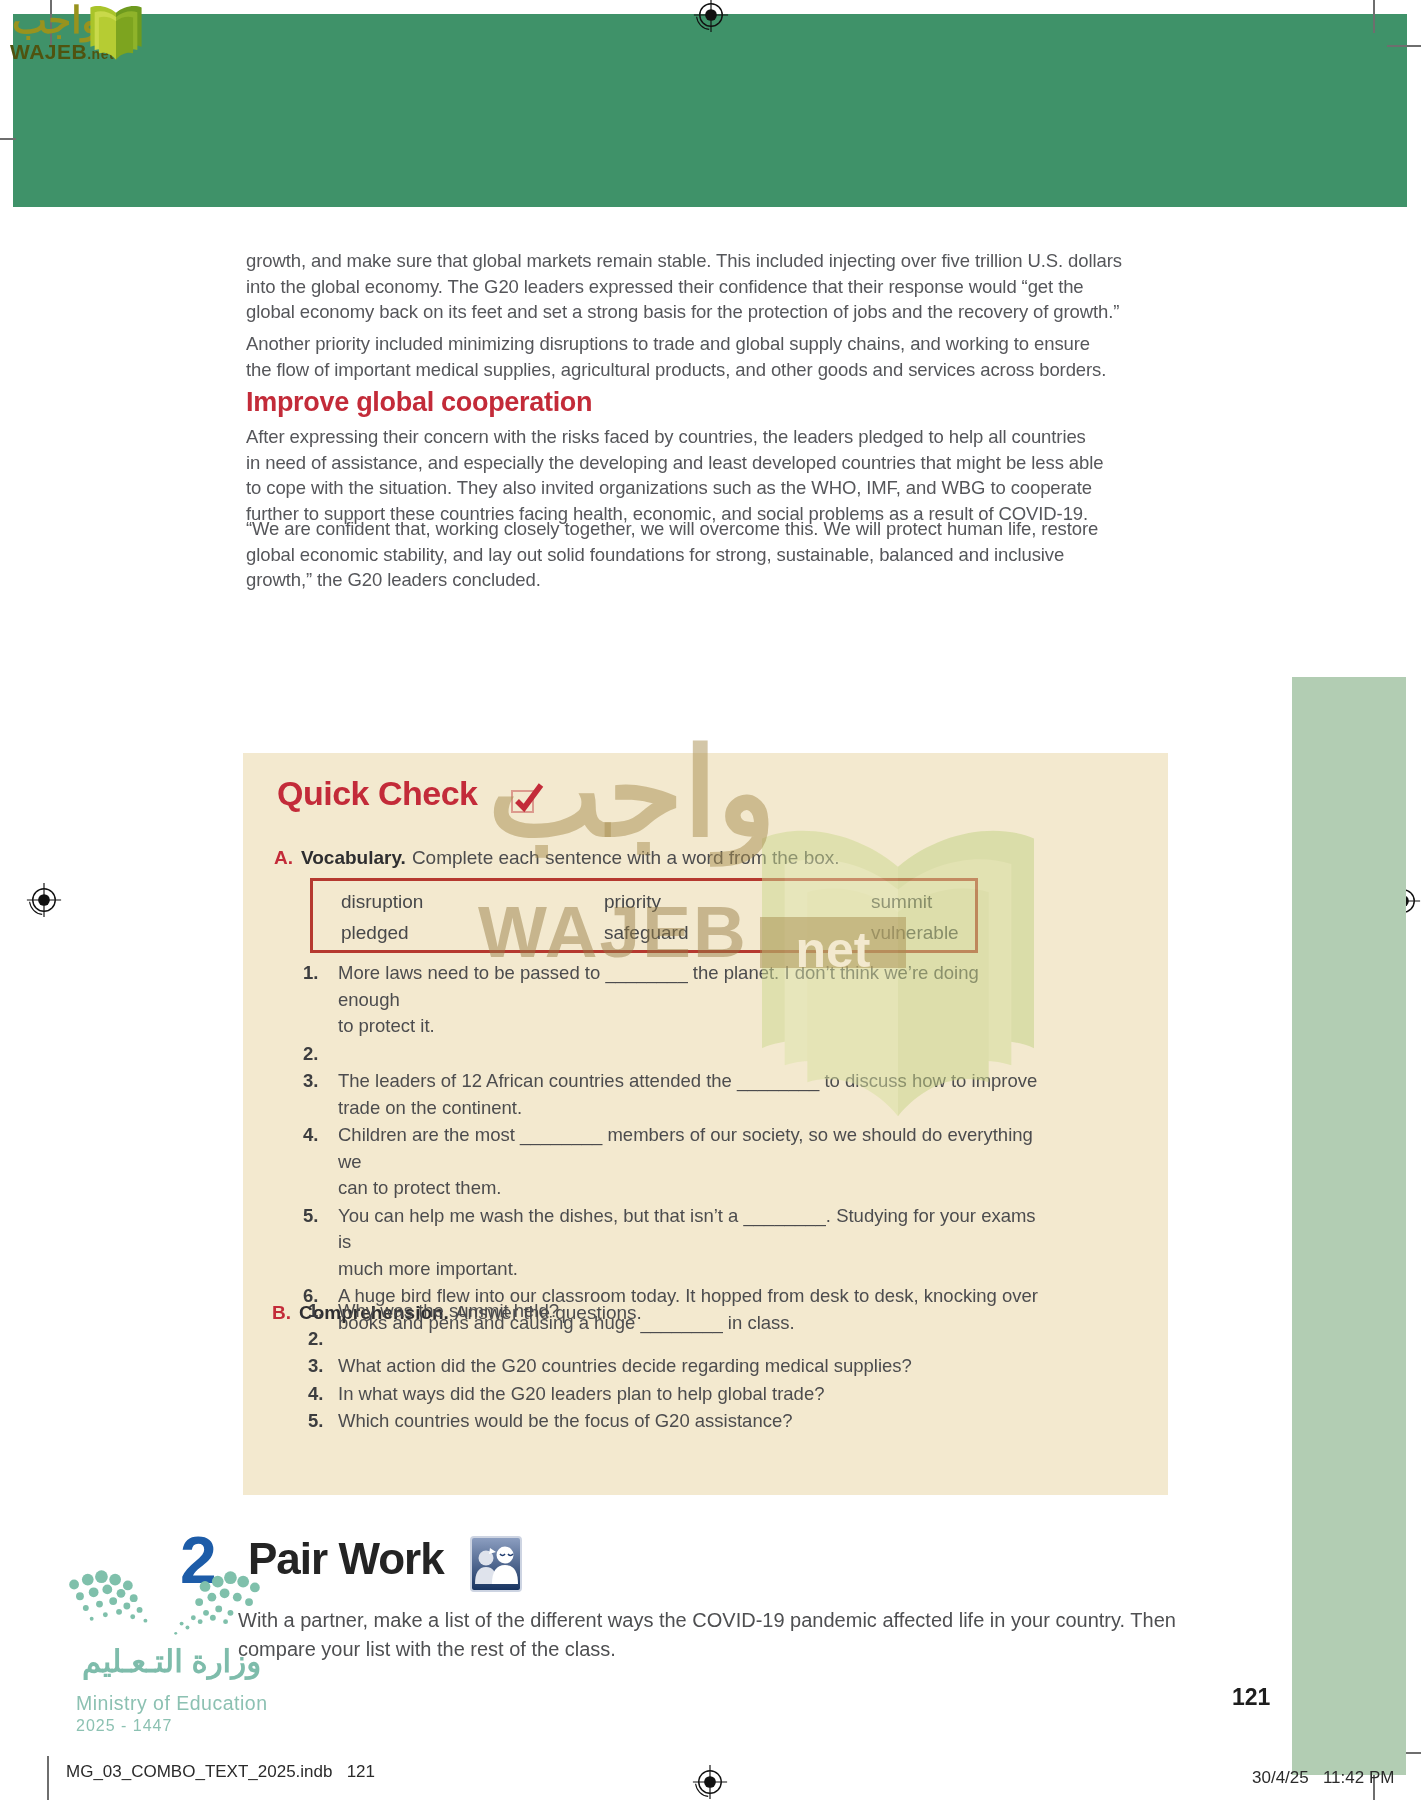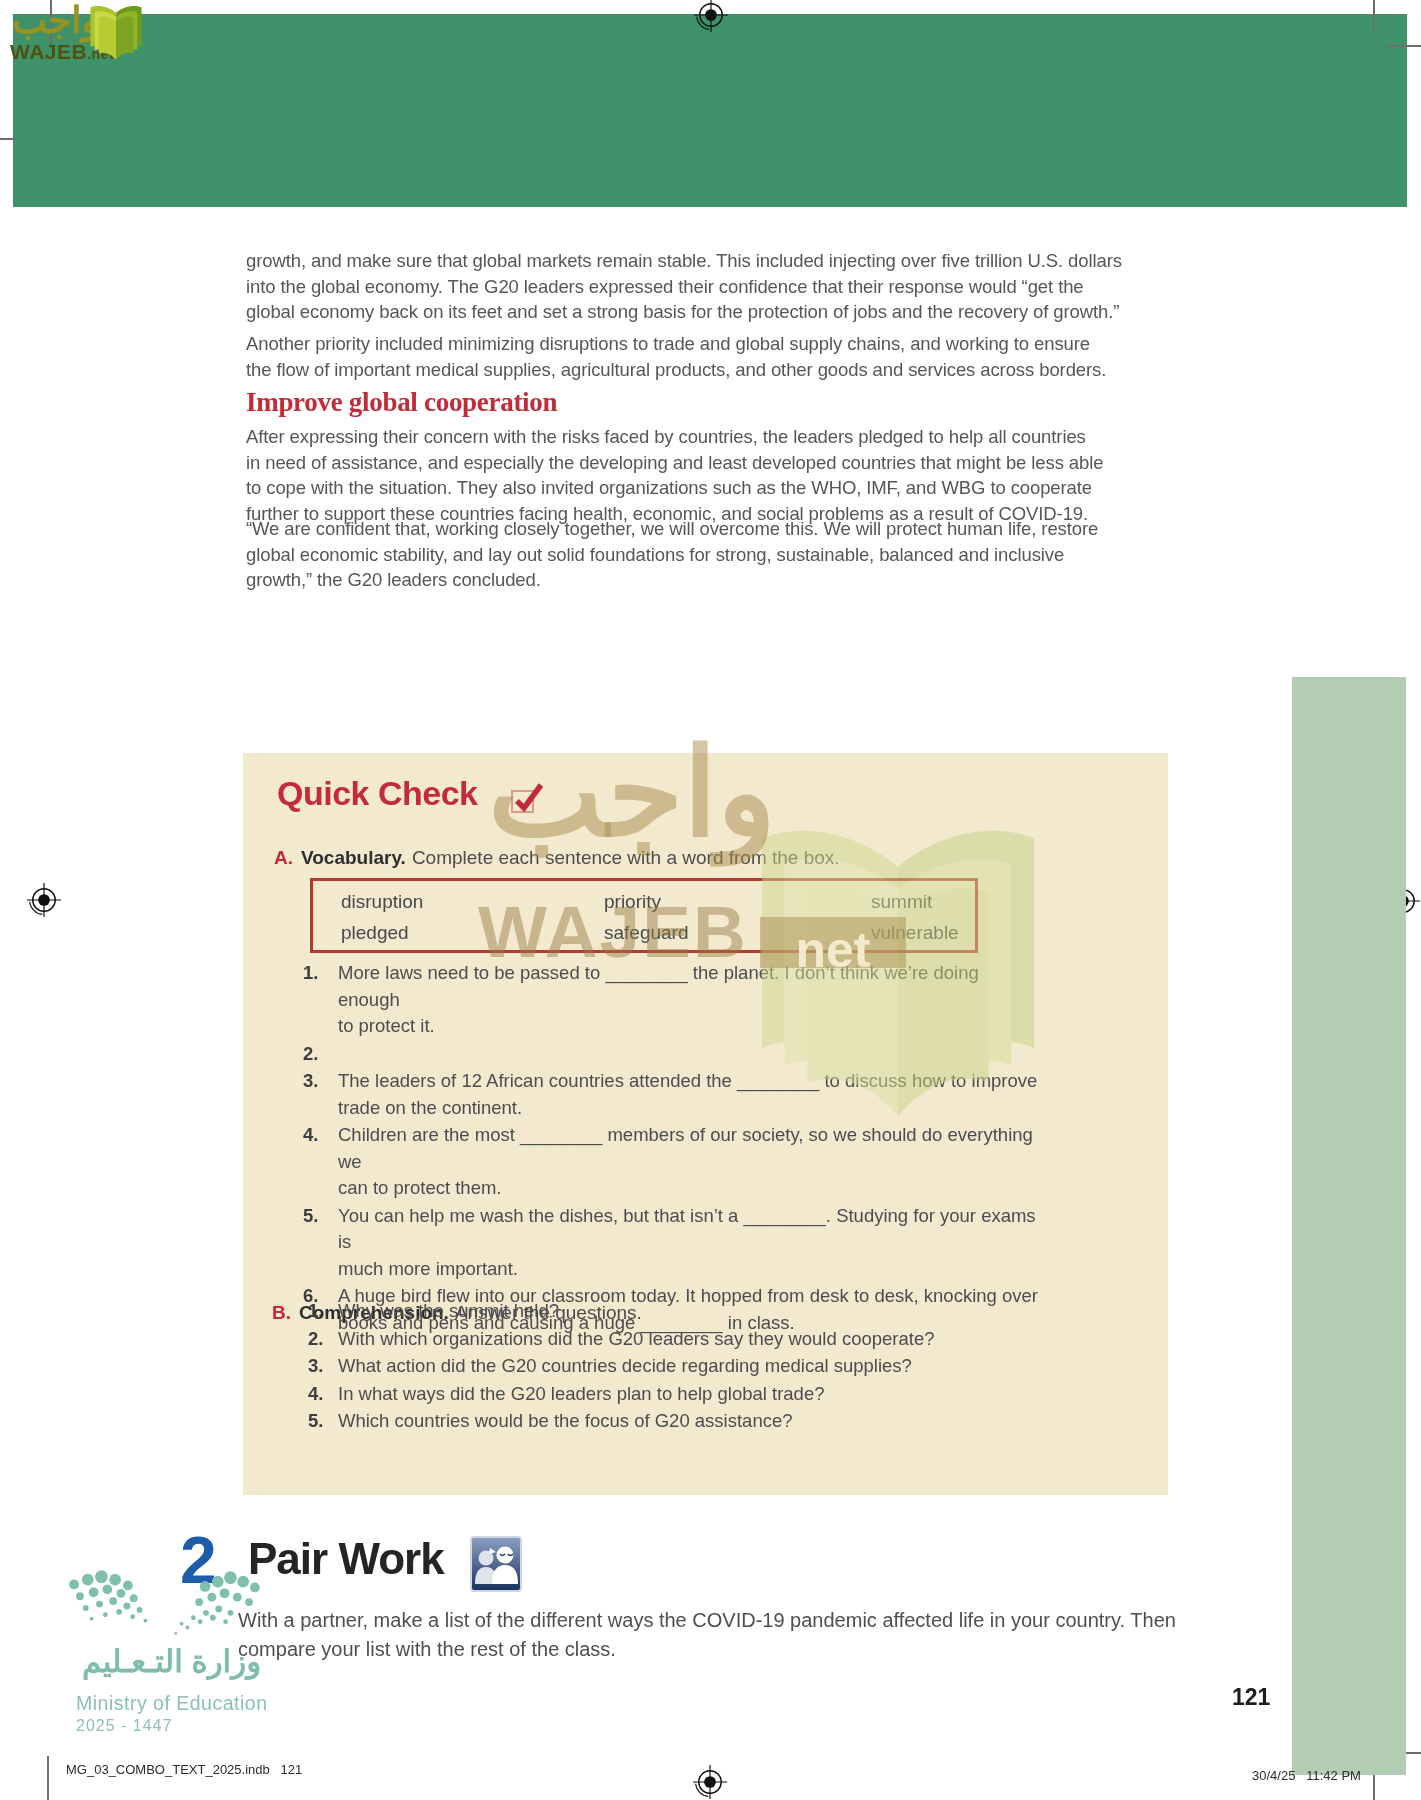--- a/index.html
+++ b/index.html
@@ -9,21 +9,21 @@
   .pre{white-space:pre-line;}
   
   .band{left:13px;top:14px;width:1394px;height:193px;background:#3F9269;}
   
   .logo-ar{left:12px;top:0px;font-size:37px;font-weight:bold;color:#98931e;line-height:42px;}
   .logo-latin{left:10px;top:40px;font-size:21px;font-weight:bold;color:#4f530f;letter-spacing:.5px;}
   .logo-latin .net{font-size:14px;}
   .logo-book{left:84px;top:4px;}
   
   .body-par{left:246px;width:880px;font-size:18.5px;line-height:25.5px;color:#55565a;letter-spacing:-0.1px;}
-  .red-head{left:246px;top:387px;font-size:27px;font-weight:bold;color:#C32B39;letter-spacing:-0.3px;font-family:Liberation Serif, serif;}
+  .red-head{left:246px;top:387px;font-size:27px;font-weight:bold;color:#C32B39;letter-spacing:-0.3px;}
   
   .side-strip{left:1292px;top:677px;width:114px;height:1098px;background:#B2CDB3;}
   
   .panel{left:243px;top:753px;width:925px;height:742px;background:#F3E9CF;}
   .qc-title{left:277px;top:774px;font-size:34px;font-weight:800;color:#C32B39;letter-spacing:-0.5px;}
   .qc-check{left:508px;top:781px;}
   .sec-line{font-size:19px;color:#4c4c4e;}
   .sec-a{left:274px;top:847px;}
   .sec-b{left:272px;top:1262px;margin-top:40px;}
   .sec-label{color:#C32B39;font-weight:bold;margin-right:8px;}
@@ -49,21 +49,21 @@
   .pw-title{left:248px;top:1534px;font-size:44px;font-weight:800;color:#242424;letter-spacing:-1px;}
   .pw-icon{left:470px;top:1536px;}
   .pw-text{left:238px;top:1606px;font-size:20px;line-height:29px;color:#4e4f51;}
   
   .moe-dots{left:66px;top:1563px;}
   .moe-ar{left:82px;top:1643px;font-size:31px;font-weight:bold;color:#7EBCAB;}
   .moe-name{left:76px;top:1692px;font-size:19.5px;color:#8CC1B2;letter-spacing:.5px;}
   .moe-years{left:76px;top:1717px;font-size:16px;color:#8CC1B2;letter-spacing:1px;}
   
   .pageno{left:1232px;top:1684px;font-size:23px;font-weight:bold;color:#1e1e1e;}
-  .foot{font-size:13px;color:#2b2b2b;white-space:pre;}
+  .foot{font-size:17px;color:#2b2b2b;white-space:pre;}
   .foot-l{left:66px;top:1762px;}
   .foot-r{left:1252px;top:1768px;}
   
   .crop{background:#6e6e6e;}
 </style>
 </head>
 <body>
 
 <div class="page">
 
@@ -188,21 +188,20 @@
     <span class="sec-label">B.</span><span class="sec-name">Comprehension.</span><span>Answer the questions.</span>
   </div>
 
   <div class="abs qc-list qc-list-b">
     <div class="item">
         <span class="num">1.</span>
         <span class="txt">Why was the summit held?</span>
       </div>
     <div class="item">
         <span class="num">2.</span>
-        <span class="txt">With which organizations did the G20 leaders say they would cooperate?</span>
       </div>
     <div class="item">
         <span class="num">3.</span>
         <span class="txt">What action did the G20 countries decide regarding medical supplies?</span>
       </div>
     <div class="item">
         <span class="num">4.</span>
         <span class="txt">In what ways did the G20 leaders plan to help global trade?</span>
       </div>
     <div class="item">

